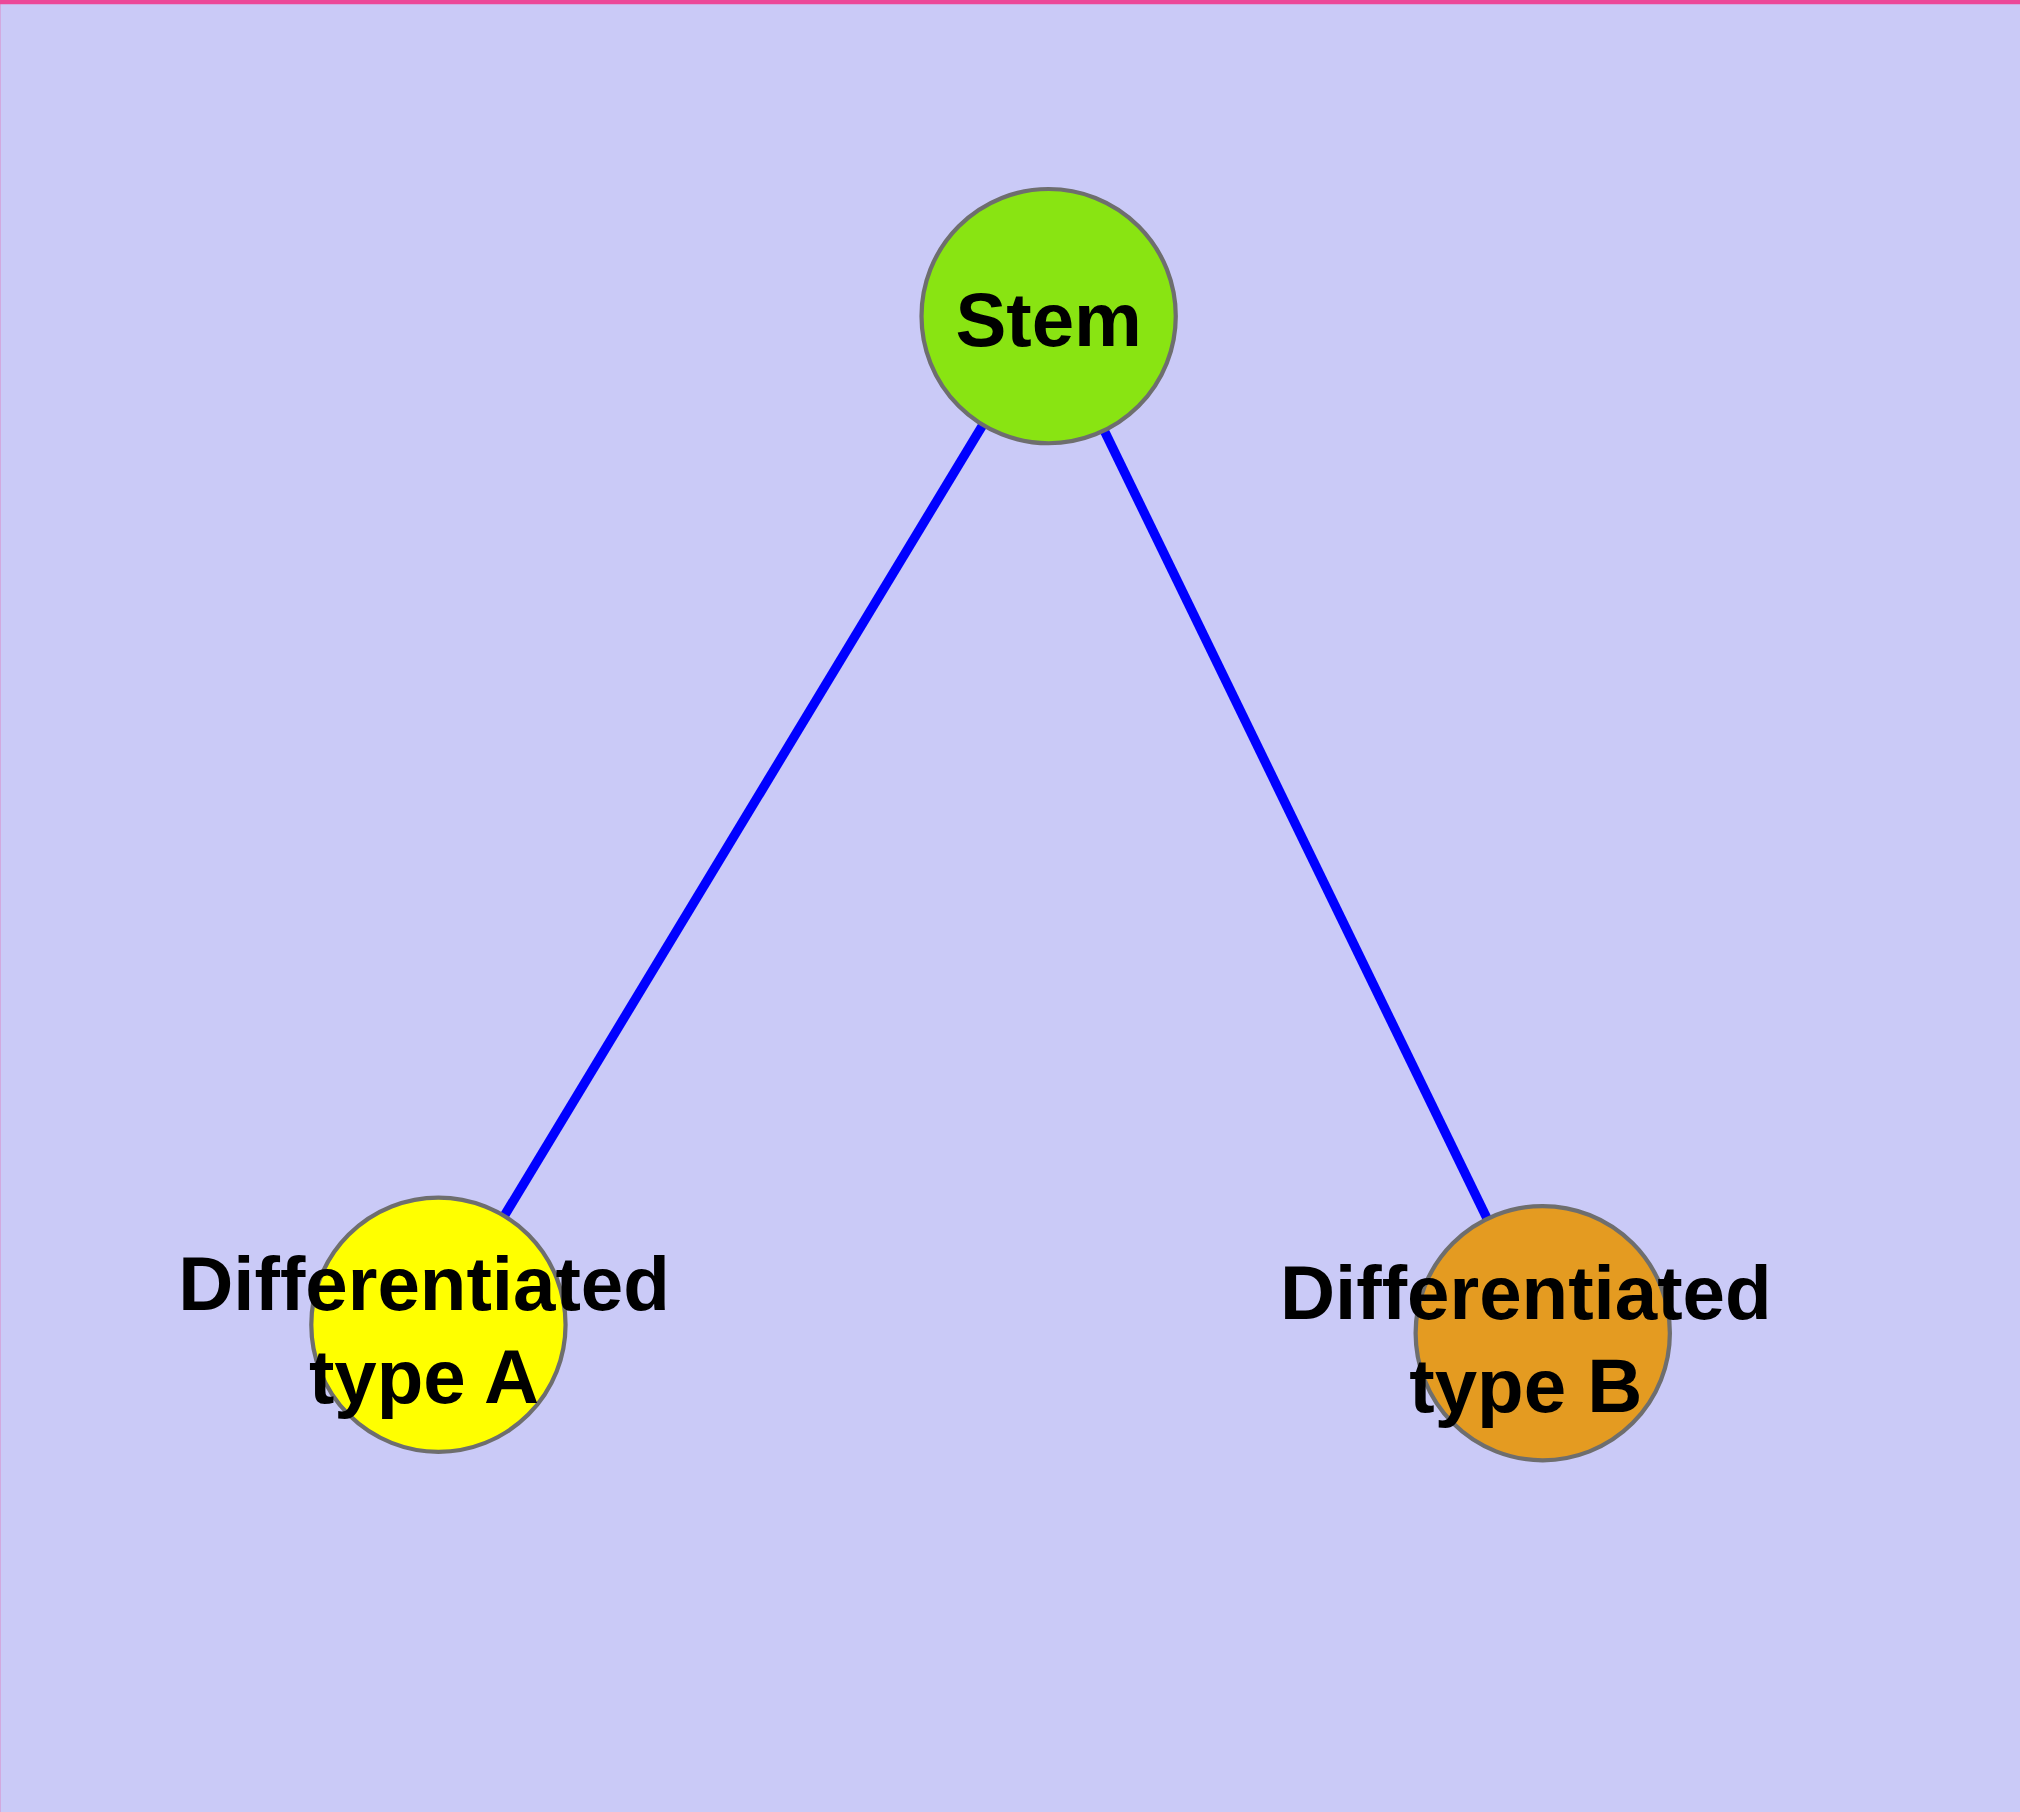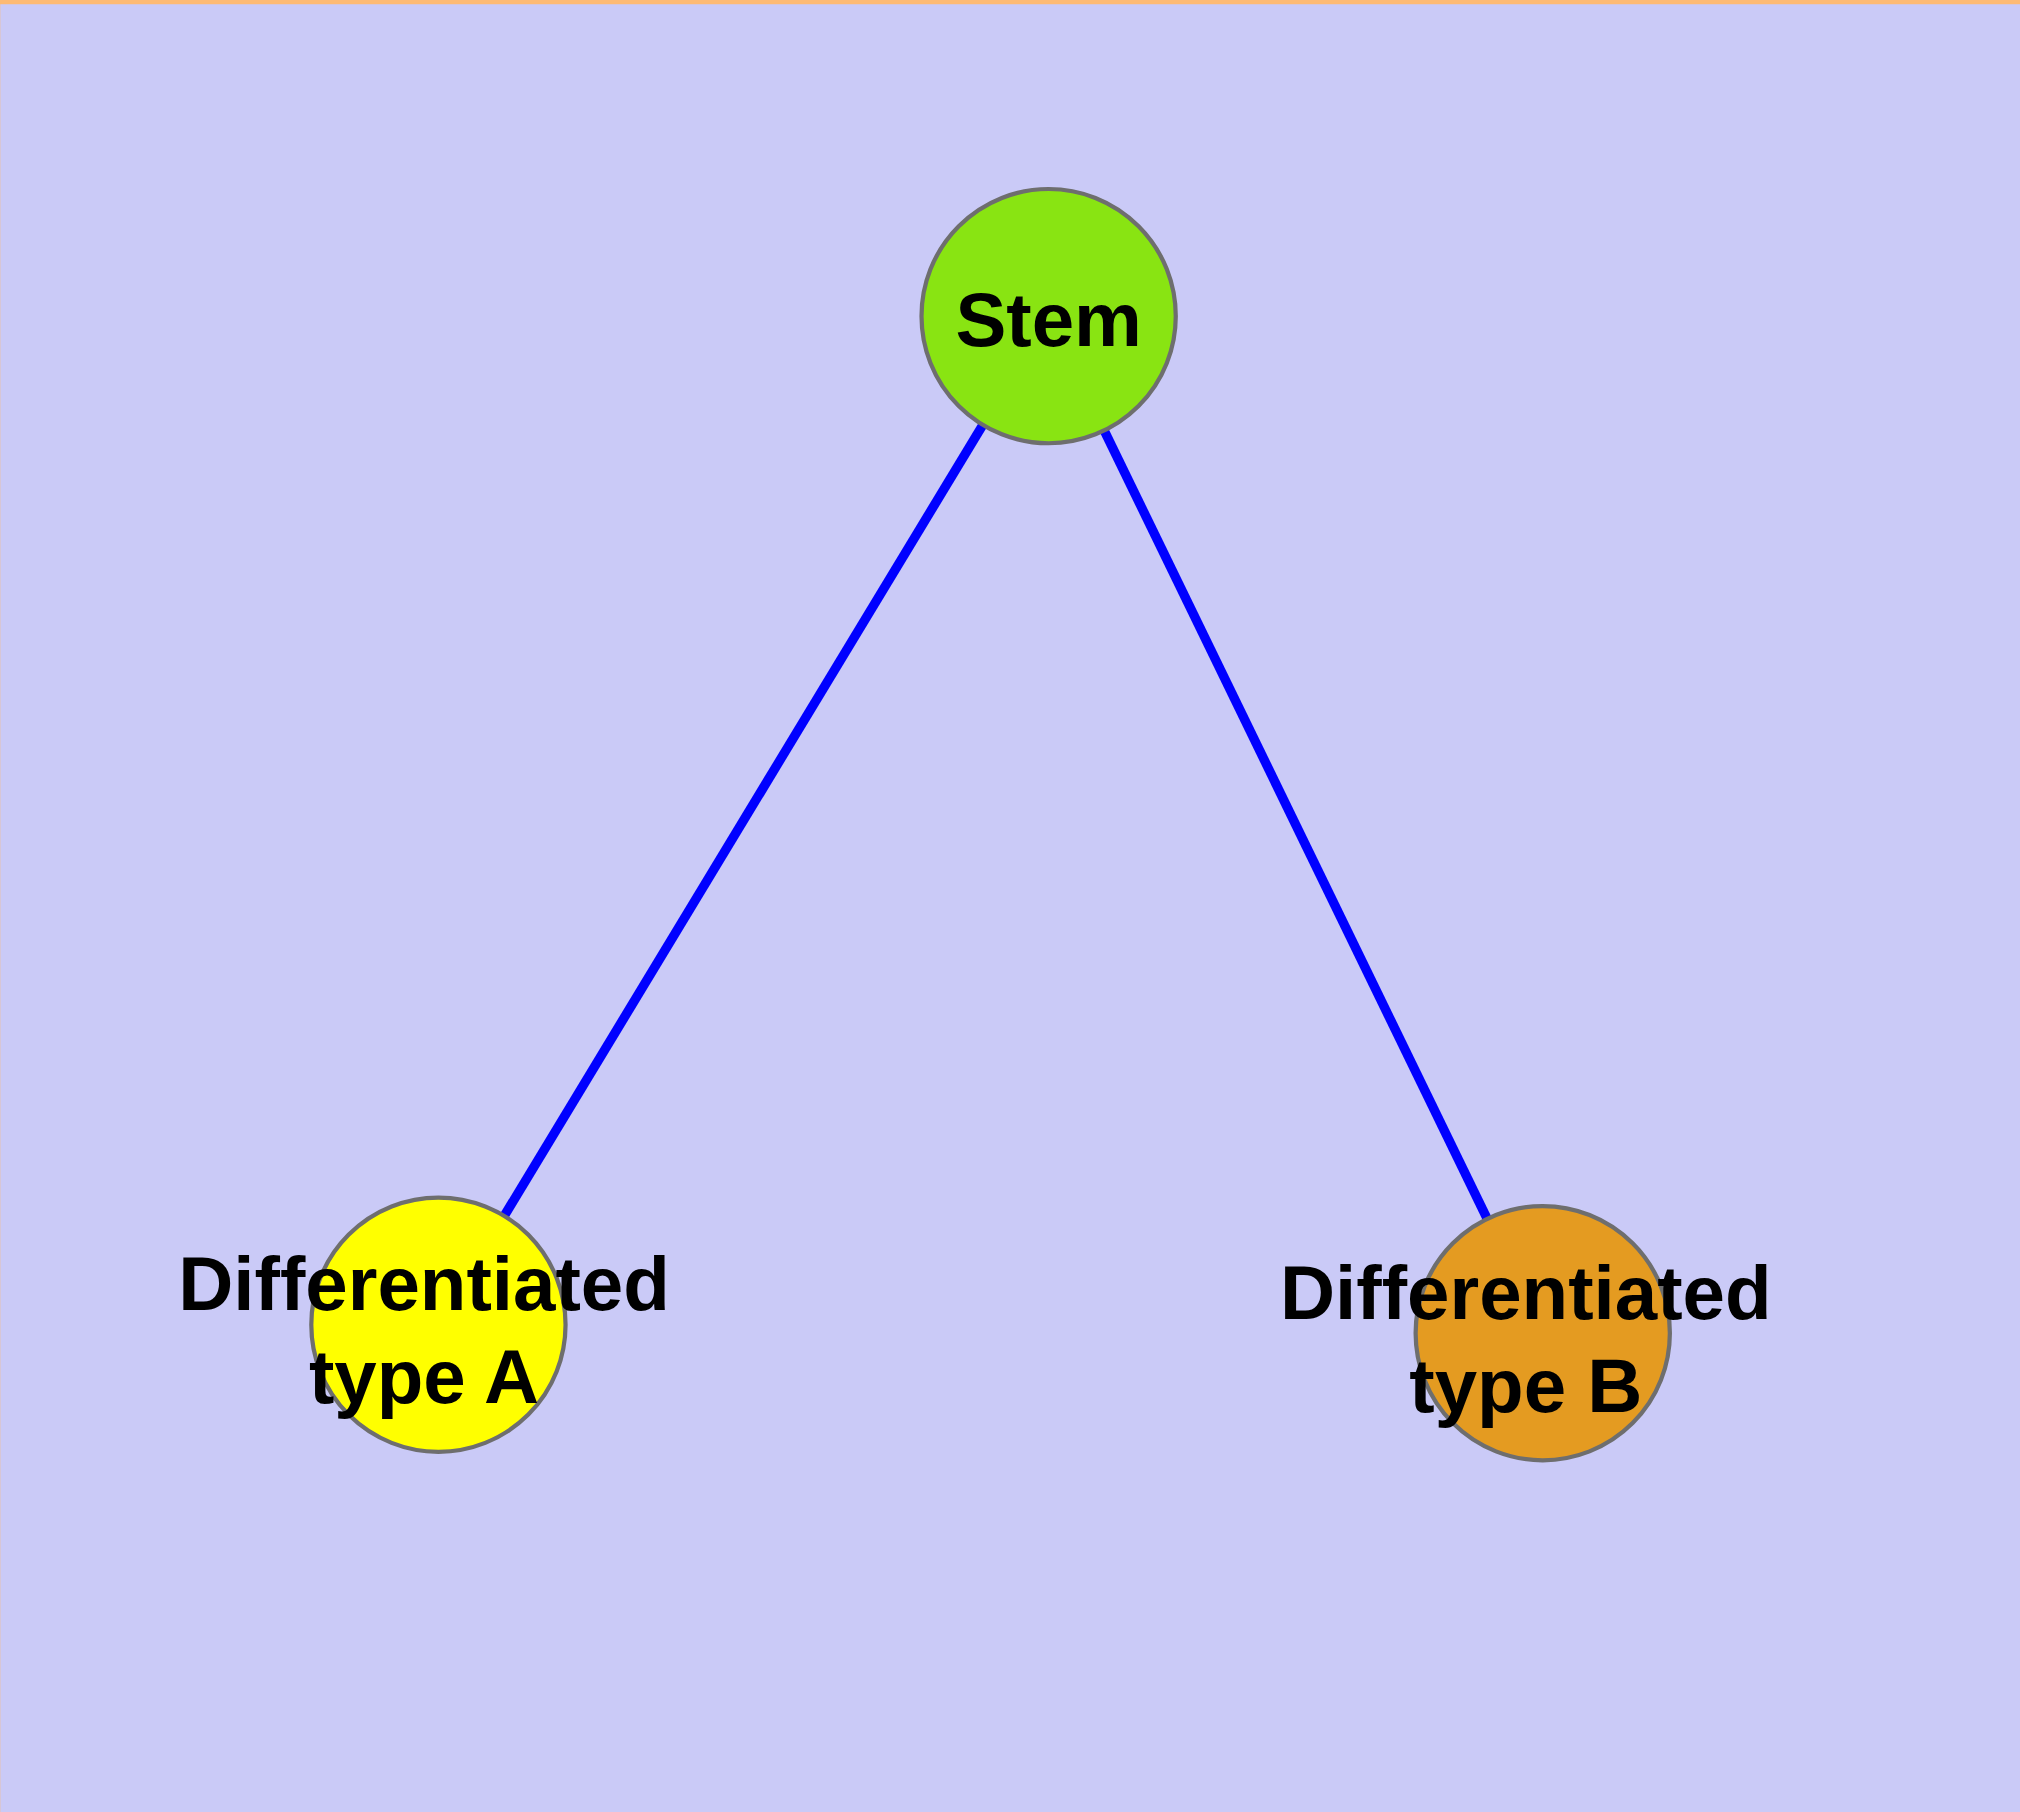--- a/index.html
+++ b/index.html
@@ -5,21 +5,21 @@
   
   html, body {
     margin: 0;
     padding: 0;
     background: #ffffff;
   }
   .canvas-wrap {
     position: relative;
     width: 2021px;
     height: 1812px;
-    background: #fdba74; 
+    background: #ec4899; 
   }
   svg {
     display: block;
   }
   .edge {
     stroke-width: 11;
     fill: none;
     stroke-linecap: butt;
   }
   .node {

